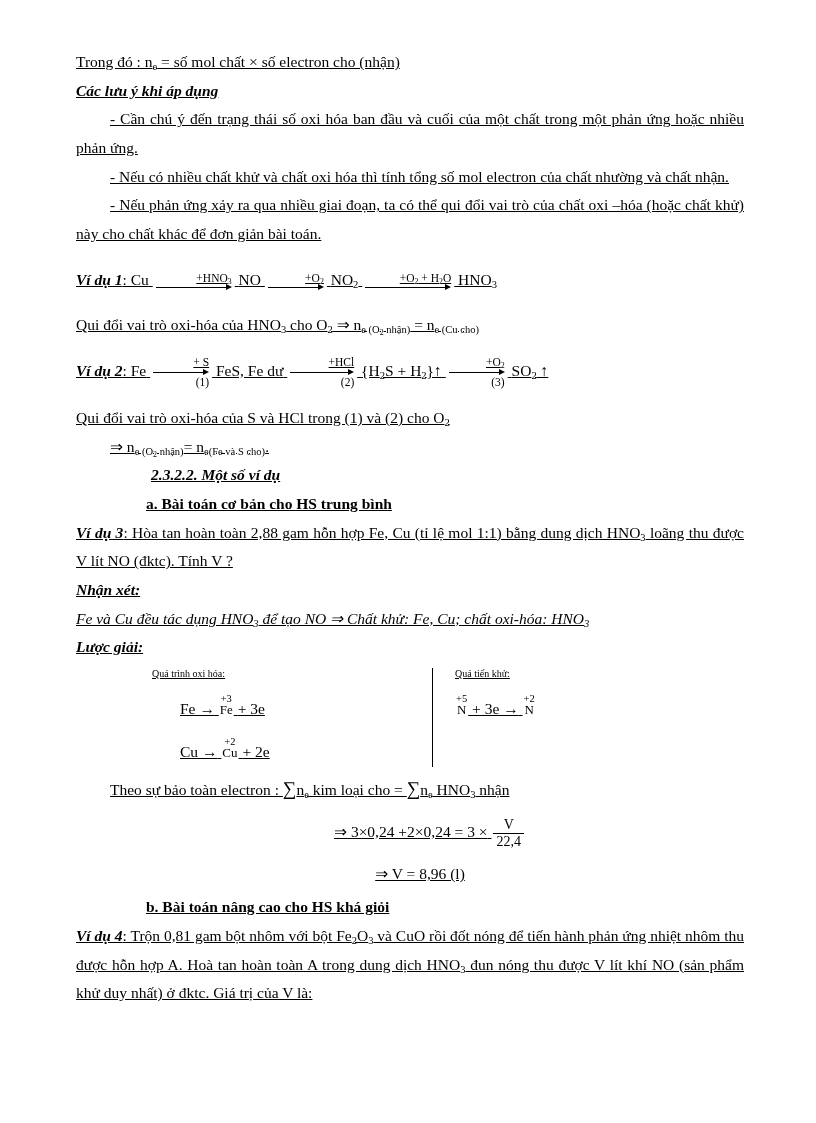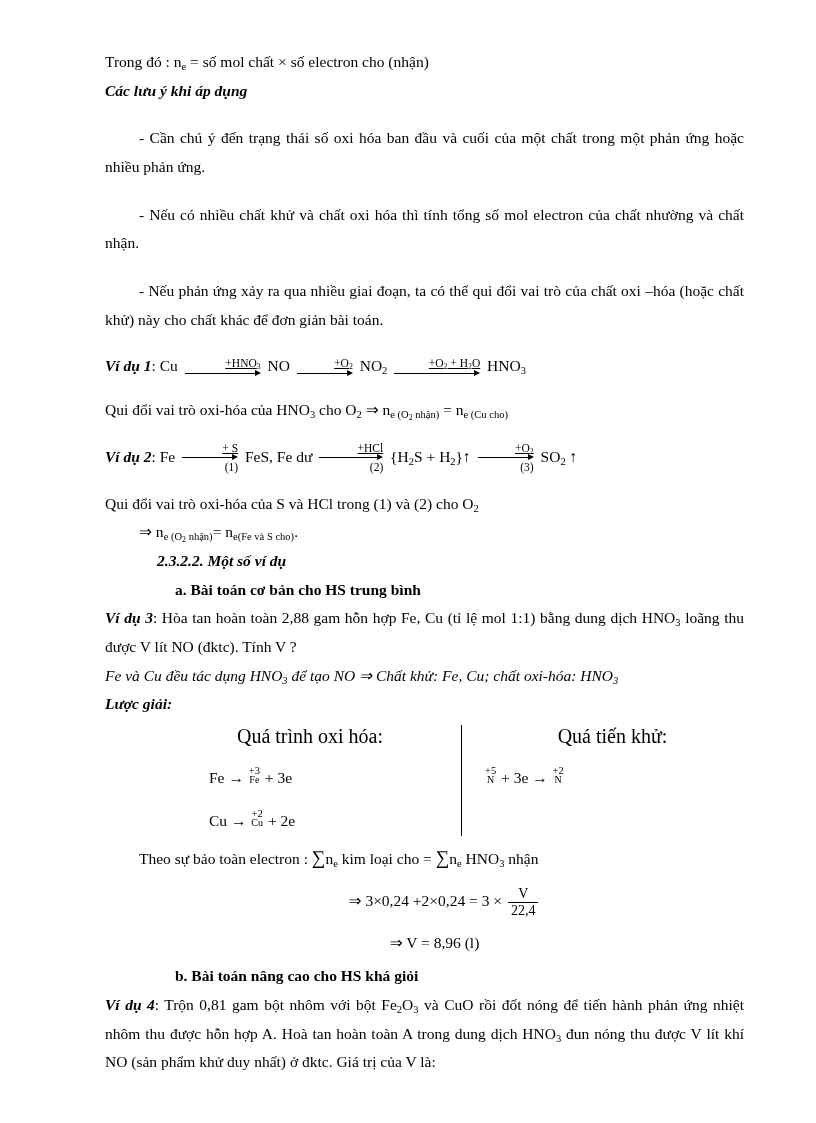--- a/index.html
+++ b/index.html
@@ -10,43 +10,43 @@
   body {
     font-family: "Liberation Serif", serif;
     color: #000000;
   }
   .page {
     width: 816px;
     height: 1123px;
     position: relative;
     background: #fff;
     box-sizing: border-box;
-    padding: 48px 72px 40px 105px;
+    padding: 48px 72px 40px 76px;
     overflow: hidden;
+    text-decoration: underline;
   }
   .p {
     font-size: 15.5px;
     line-height: 1.85;
     text-align: justify;
     margin: 0;
   }
   .indent {
     text-indent: 34px;
-    margin-top: 19px;
   }
   .bold { font-weight: bold; }
   .italic { font-style: italic; }
   .bi { font-weight: bold; font-style: italic; }
   sub {
     font-size: 0.68em;
     vertical-align: -0.28em;
     line-height: 0;
   }
   .center { text-align: center; }
-  .heading-ind { margin-left: 52px; }
+  .heading-ind { margin-left: 75px; }
   .heading-ind2 { margin-left: 70px; }
 
   
   .arrow {
     display: inline-block;
     position: relative;
     vertical-align: middle;
     text-align: right;
     margin: 0 3px;
   }
@@ -111,32 +111,31 @@
     line-height: 1.0;
     vertical-align: baseline;
     margin: 0 1px;
   }
   .ox .st {
     display: block;
     font-size: 10.5px;
     line-height: 1.0;
     margin-bottom: -1px;
   }
-  .ox .sym { display: block; font-size: 10px; }
+  .ox .sym { display: block; font-size: 13px; }
 
   
   .proc {
     margin: 6px 0 4px 0;
     width: 560px;
     margin-left: 76px;
   }
   .proc-head {
     display: flex;
-    font-size: 20px;
-    text-align: center;
+    font-size: 10px;
   }
   .proc-col-l { width: 258px; }
   .proc-col-div {
     width: 1px;
     background: #000;
     margin: 0 22px;
   }
   .proc-col-r { flex: 1; }
   .proc-body {
     display: flex;
@@ -206,20 +205,21 @@
   <p class="p"><span>Qui đổi vai trò oxi-hóa của S và HCl trong (1) và (2) cho O</span><sub>2</sub></p>
 
   <p class="p" style="margin-left:34px"><span>⇒ n</span><sub><span>e (O</span><span style="font-size:0.75em;vertical-align:-0.25em">2</span><span> nhận)</span></sub><span>= n</span><sub>e(Fe và S cho)</sub><span>.</span></p>
 
   <p class="p bi heading-ind">2.3.2.2. Một số ví dụ</p>
 
   <p class="p bold heading-ind2">a. Bài toán cơ bản cho HS trung bình</p>
 
   <p class="p"><span class="bi">Ví dụ 3</span><span>: Hòa tan hoàn toàn 2,88 gam hỗn hợp Fe, Cu (tỉ lệ mol 1:1) bằng dung dịch HNO</span><sub>3</sub><span> loãng thu được V lít NO (đktc). Tính V ?</span></p>
 
+  <p class="p bi">Nhận xét:</p>
 
   <p class="p italic"><span>Fe và Cu đều tác dụng HNO</span><sub>3</sub><span> để tạo NO ⇒ Chất khử: Fe, Cu; chất oxi-hóa: HNO</span><sub>3</sub></p>
 
   <p class="p bi">Lược giải:</p>
 
 
   <div class="proc">
     <div class="proc-head">
       <div class="proc-col-l">Quá trình oxi hóa:</div>
       <div class="proc-col-div"></div>

